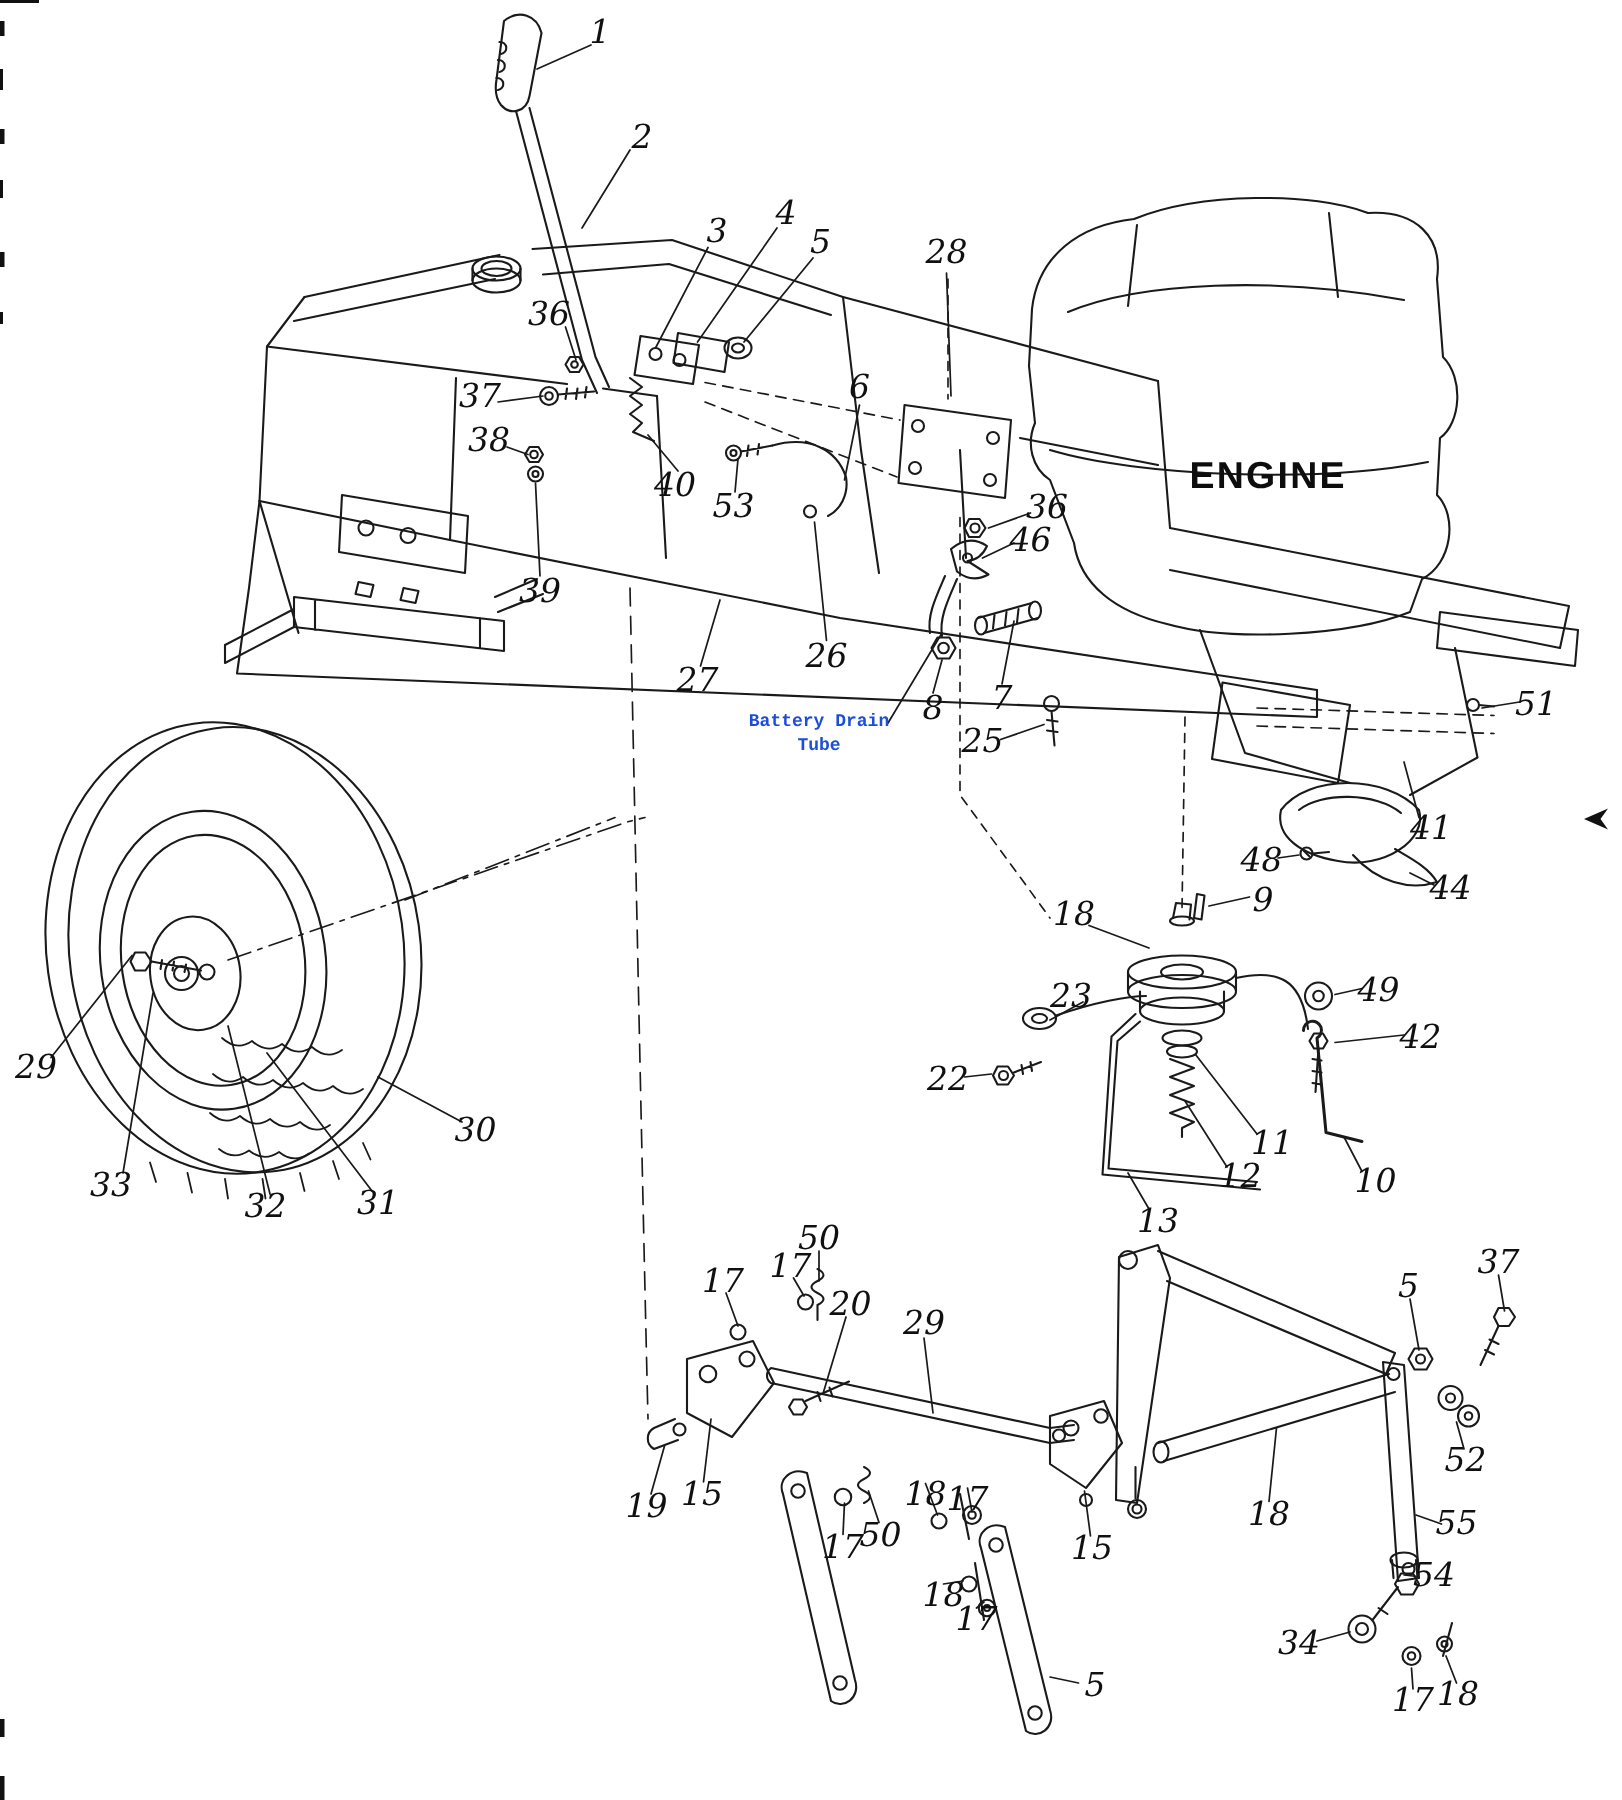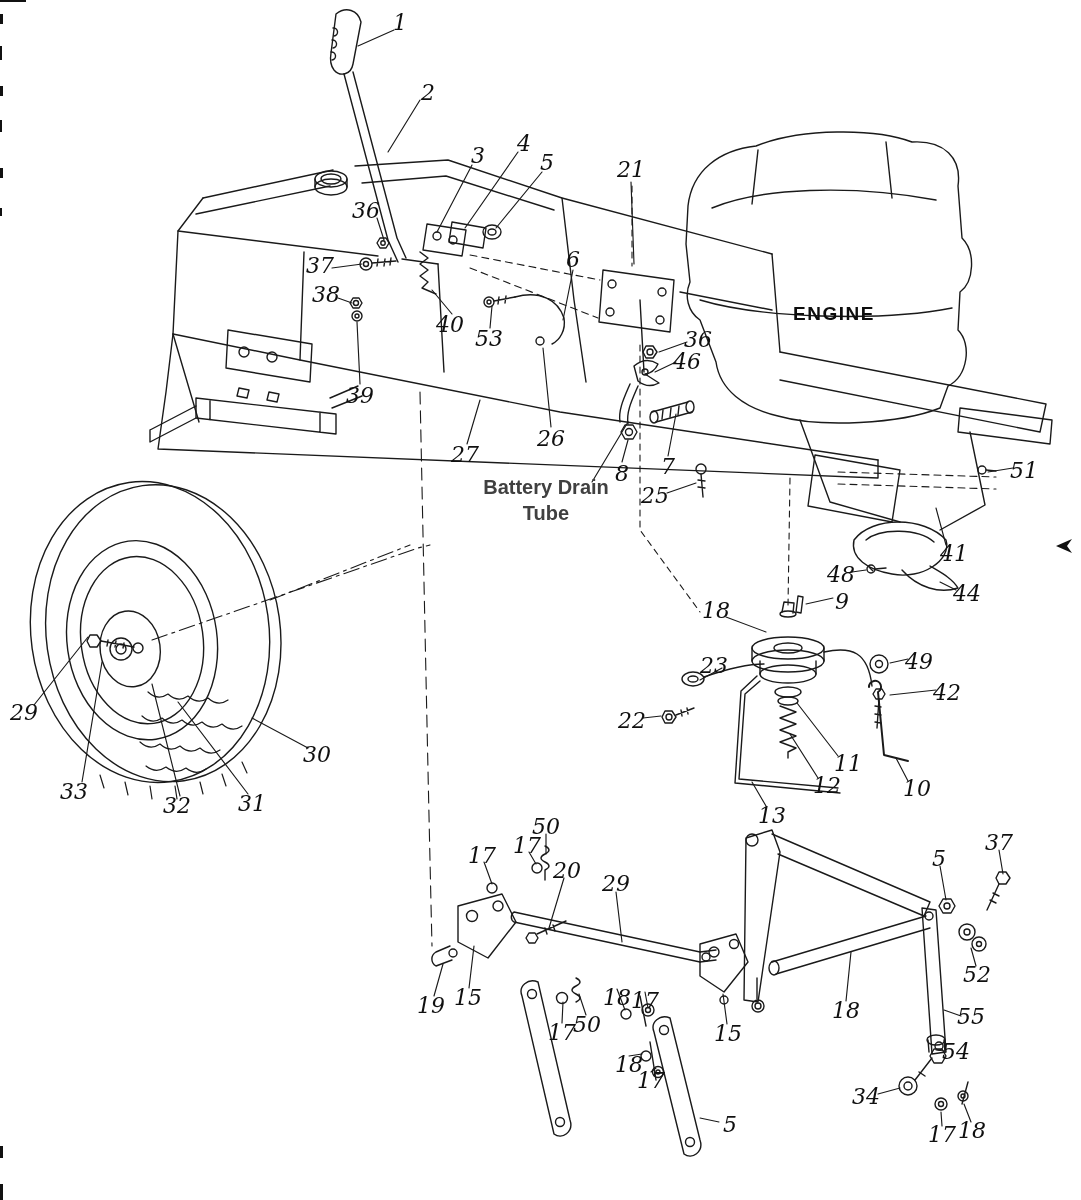--- a/index.html
+++ b/index.html
@@ -2,24 +2,24 @@
 <html><head>
 <meta charset="utf-8">
 <style>
   html,body{margin:0;padding:0;background:#ffffff;}
   .stage{position:relative;width:1081px;height:1200px;background:#ffffff;overflow:hidden;
          font-family:"DejaVu Serif",serif;}
   .stage svg{position:absolute;left:0;top:0;}
   .co{position:absolute;transform:translate(-50%,-50%);font-style:italic;font-weight:500;
       font-size:22px;color:#101010;white-space:nowrap;font-family:"DejaVu Serif",serif;}
   .engine-label{position:absolute;left:793px;top:303px;font-family:"Liberation Sans",sans-serif;
-      font-weight:bold;font-size:19px;letter-spacing:1.5px;color:#0d0d0d;}
+      font-weight:bold;font-size:25px;letter-spacing:1.5px;color:#0d0d0d;}
   .battery-label{position:absolute;left:468px;top:474px;width:156px;text-align:center;
-      font-family:Liberation Sans, sans-serif;font-weight:bold;font-size:20px;
-      line-height:1.3;color:#404040;}
+      font-family:Liberation Mono, monospace;font-weight:bold;font-size:12px;
+      line-height:1.3;color:#1d4ed8;}
 </style>
 </head>
 <body>
 
 <div class="stage">
 
 <svg width="1081" height="1200" viewBox="0 0 1081 1200" stroke="#1a1a1a" fill="none" stroke-width="1.4" stroke-linecap="round" stroke-linejoin="round">
 
   <g fill="#111" stroke="none">
     <rect x="0" y="14" width="3" height="10"></rect>
@@ -288,21 +288,21 @@
   <div class="battery-label">
     <div>Battery Drain</div>
     <div>Tube</div>
   </div>
 
   <div class="co" style="left:400px;top:22px">1</div>
   <div class="co" style="left:428px;top:92px">2</div>
   <div class="co" style="left:478px;top:155px">3</div>
   <div class="co" style="left:524px;top:143px">4</div>
   <div class="co" style="left:547px;top:162px">5</div>
-  <div class="co" style="left:631px;top:169px">21</div>
+  <div class="co" style="left:631px;top:169px">28</div>
   <div class="co" style="left:366px;top:210px">36</div>
   <div class="co" style="left:320px;top:265px">37</div>
   <div class="co" style="left:326px;top:294px">38</div>
   <div class="co" style="left:450px;top:324px">40</div>
   <div class="co" style="left:489px;top:338px">53</div>
   <div class="co" style="left:573px;top:259px">6</div>
   <div class="co" style="left:551px;top:438px">26</div>
   <div class="co" style="left:698px;top:339px">36</div>
   <div class="co" style="left:687px;top:361px">46</div>
   <div class="co" style="left:360px;top:395px">39</div>

